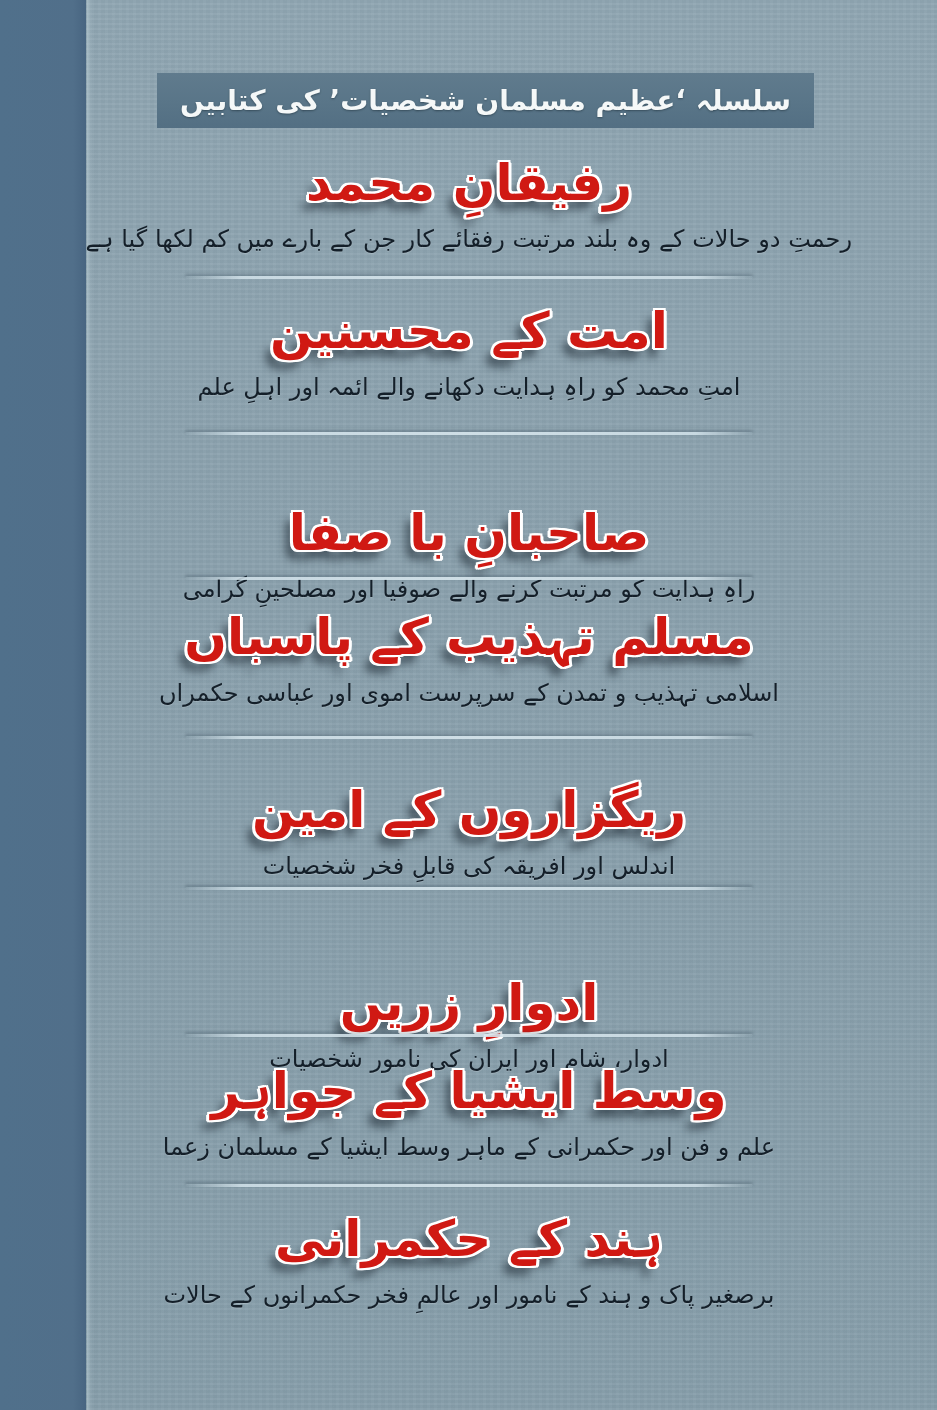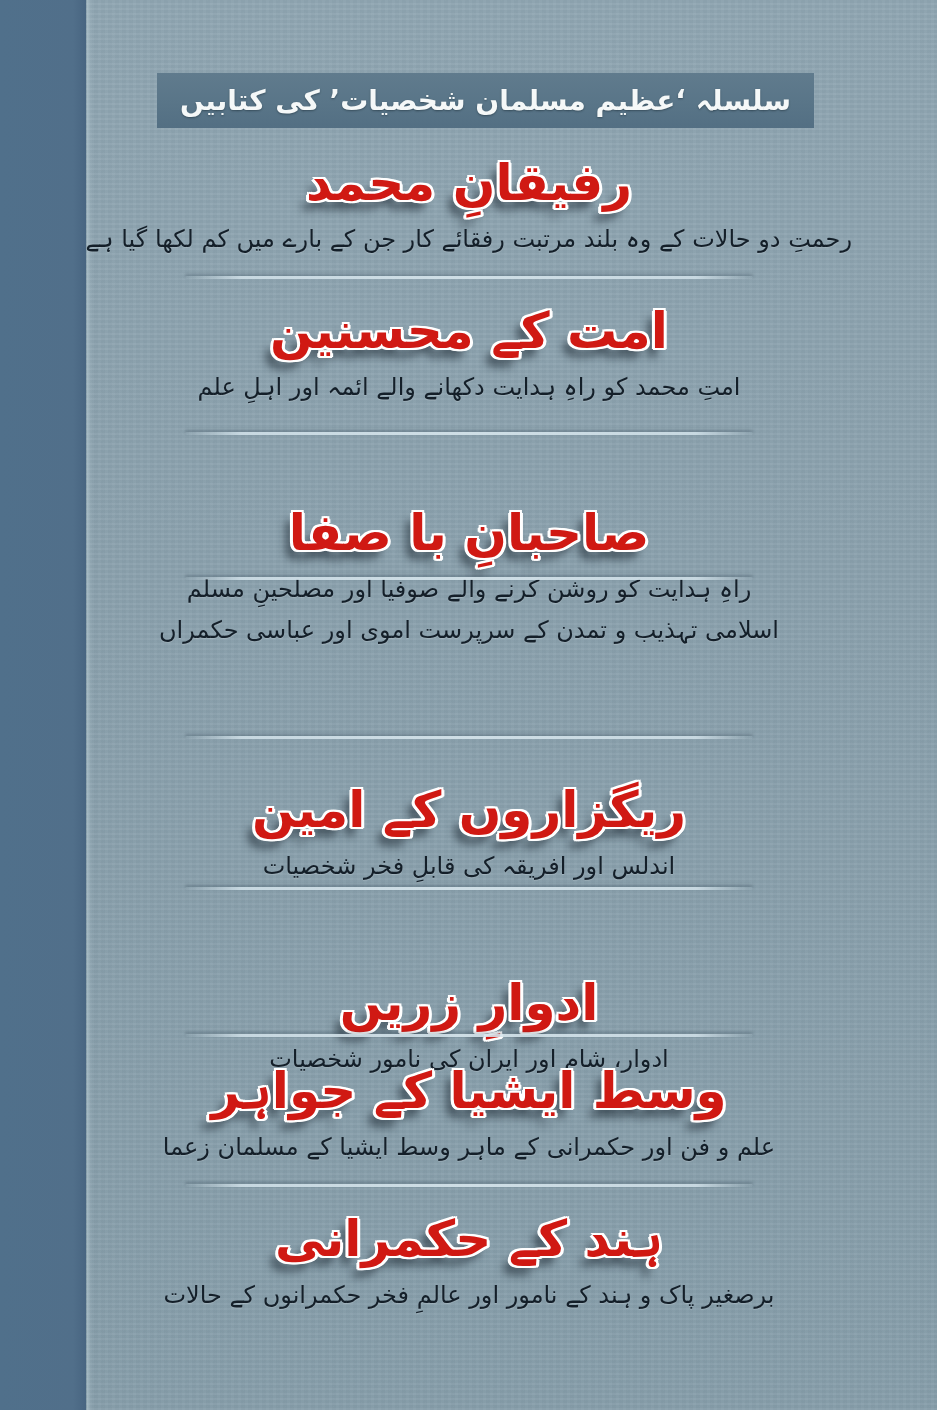--- a/index.html
+++ b/index.html
@@ -143,25 +143,26 @@
     <div class="divider d1"></div>
 
     <div class="book-section s2">
       <div class="book-title">امت کے محسنین</div>
       <div class="book-subtitle">امتِ محمد کو راہِ ہدایت دکھانے والے ائمہ اور اہلِ علم</div>
     </div>
     <div class="divider d2"></div>
 
     <div class="book-section s3">
       <div class="book-title">صاحبانِ با صفا</div>
-      <div class="book-subtitle">راہِ ہدایت کو روشن کرنے والے صوفیا اور مصلحینِ مسلم</div>
+      <div class="book-subtitle">راہِ ہدایت کو مرتبت کرنے والے صوفیا اور مصلحینِ گرامی</div>
     </div>
     <div class="divider d3"></div>
 
     <div class="book-section s4">
+      <div class="book-title">مسلم تہذیب کے پاسباں</div>
       <div class="book-subtitle">اسلامی تہذیب و تمدن کے سرپرست اموی اور عباسی حکمراں</div>
     </div>
     <div class="divider d4"></div>
 
     <div class="book-section s5">
       <div class="book-title">ریگزاروں کے امین</div>
       <div class="book-subtitle">اندلس اور افریقہ کی قابلِ فخر شخصیات</div>
     </div>
     <div class="divider d5"></div>
 

